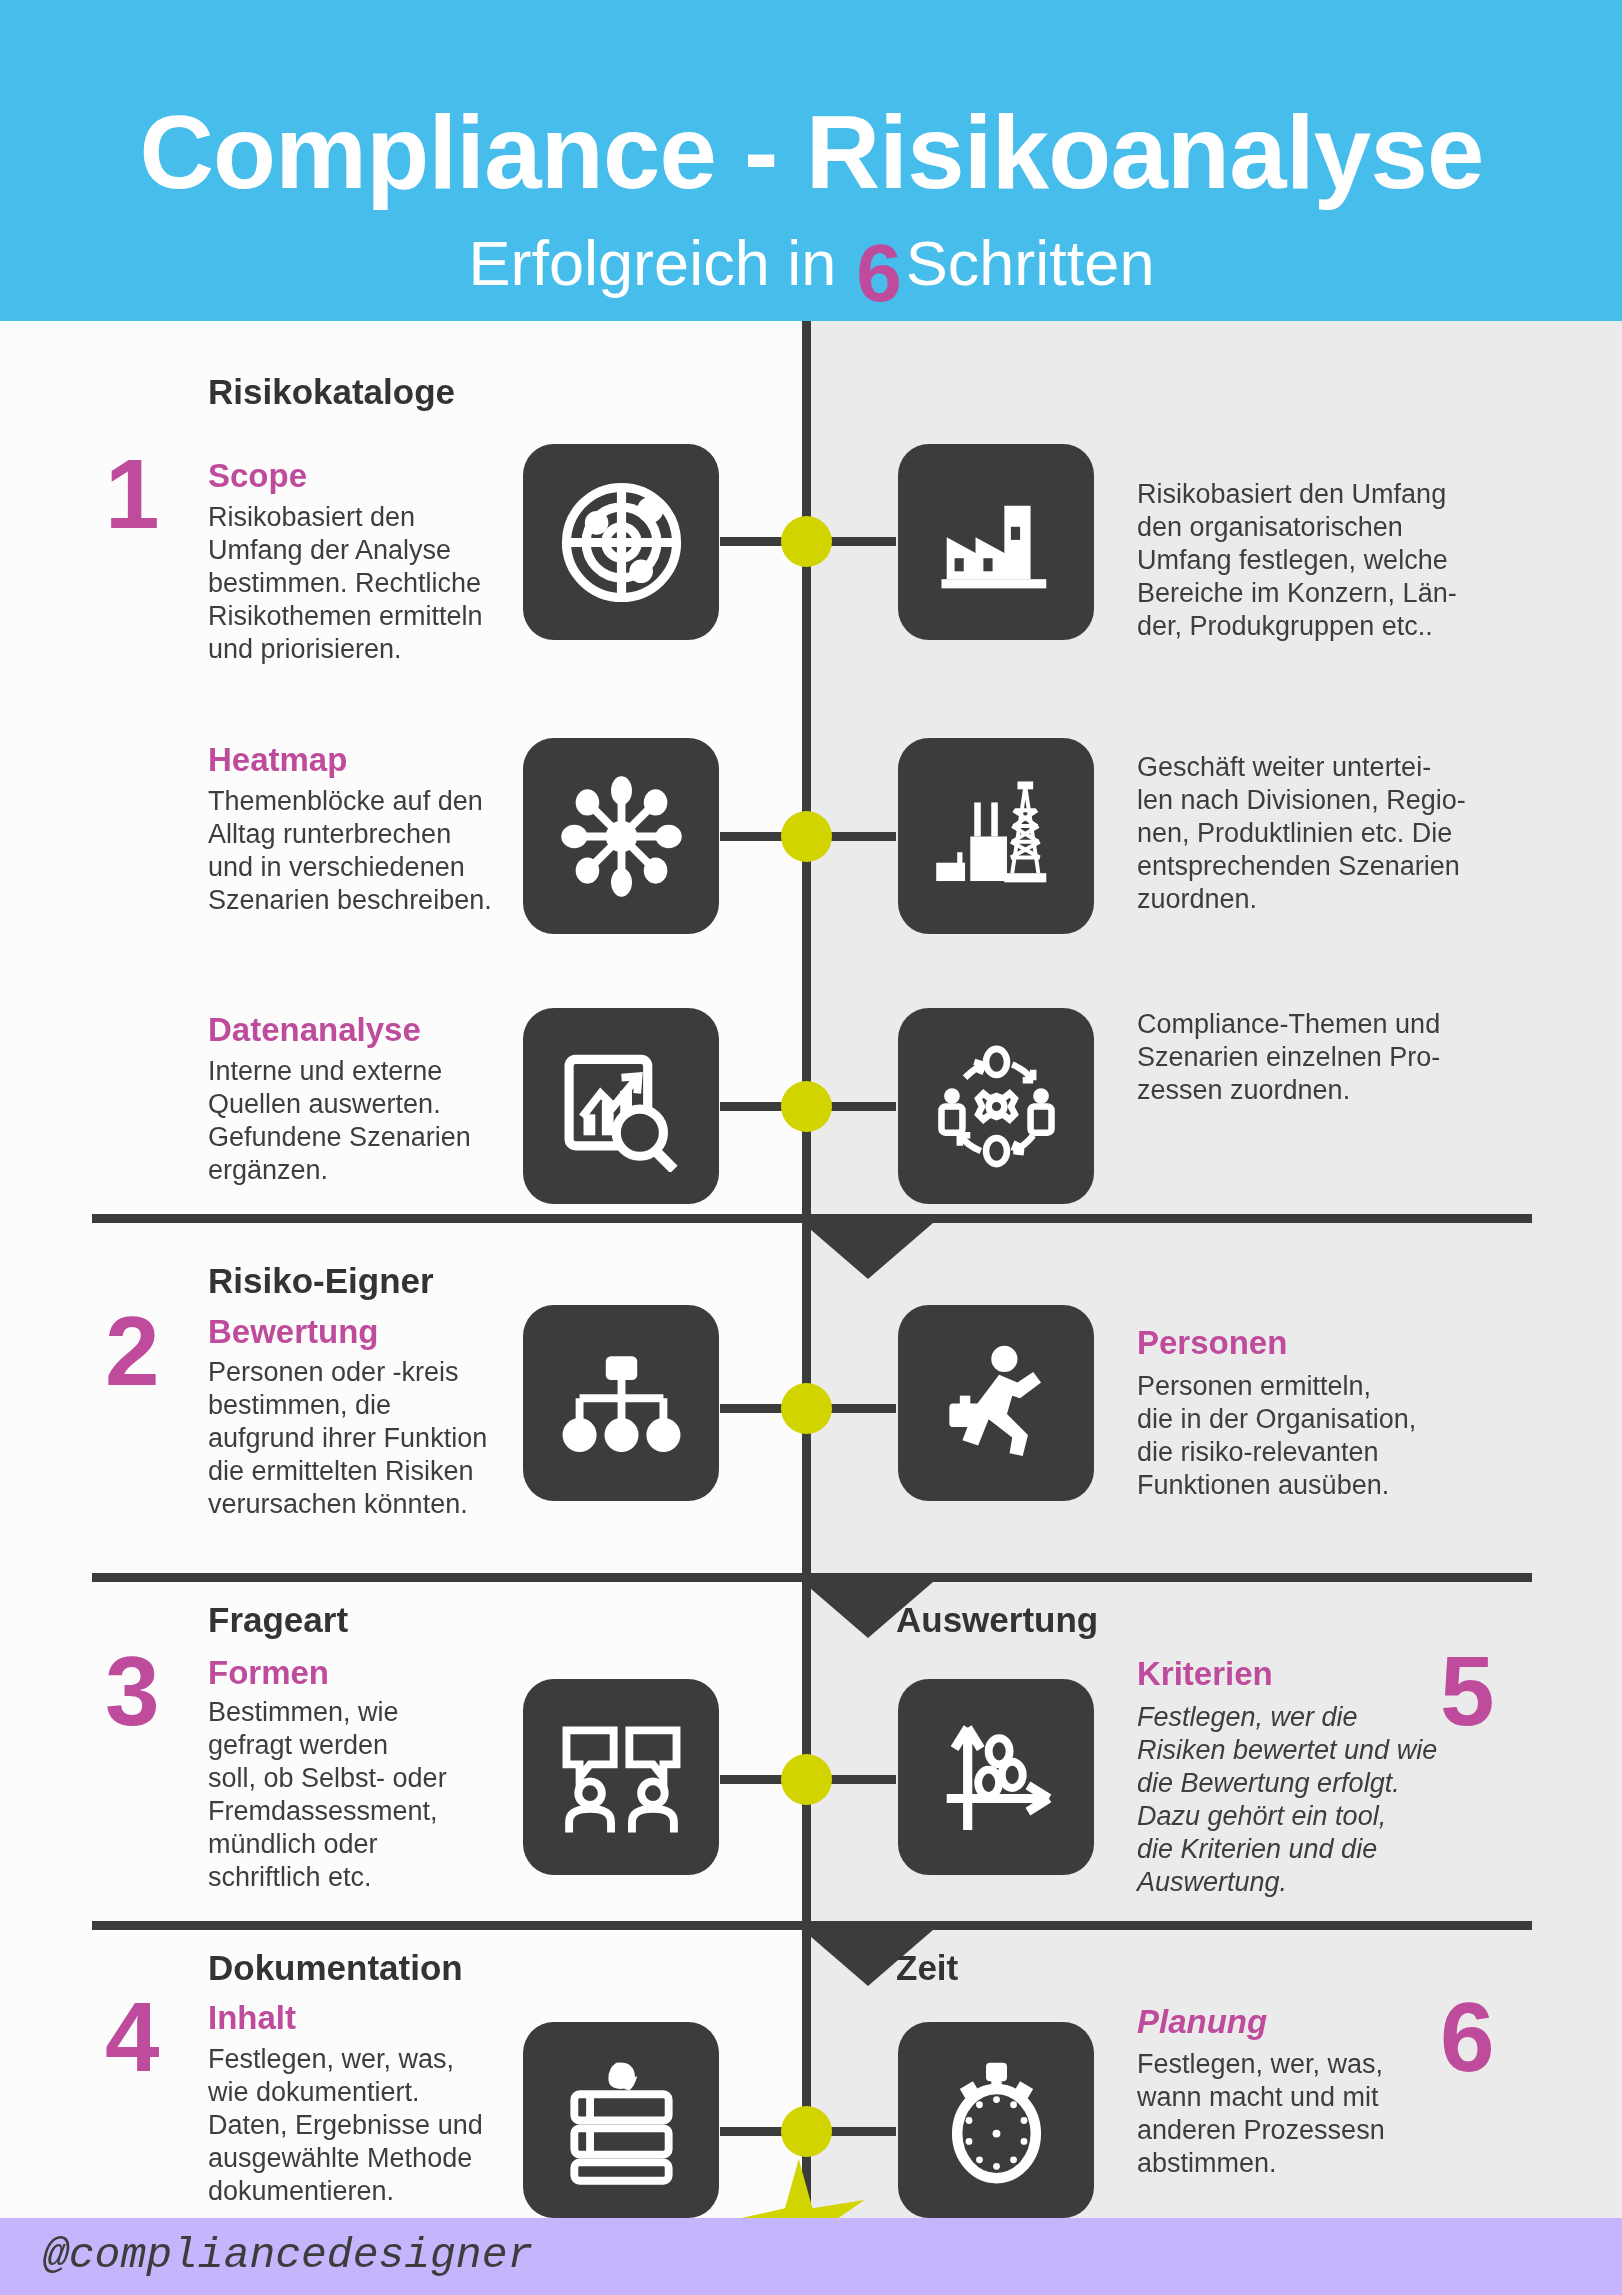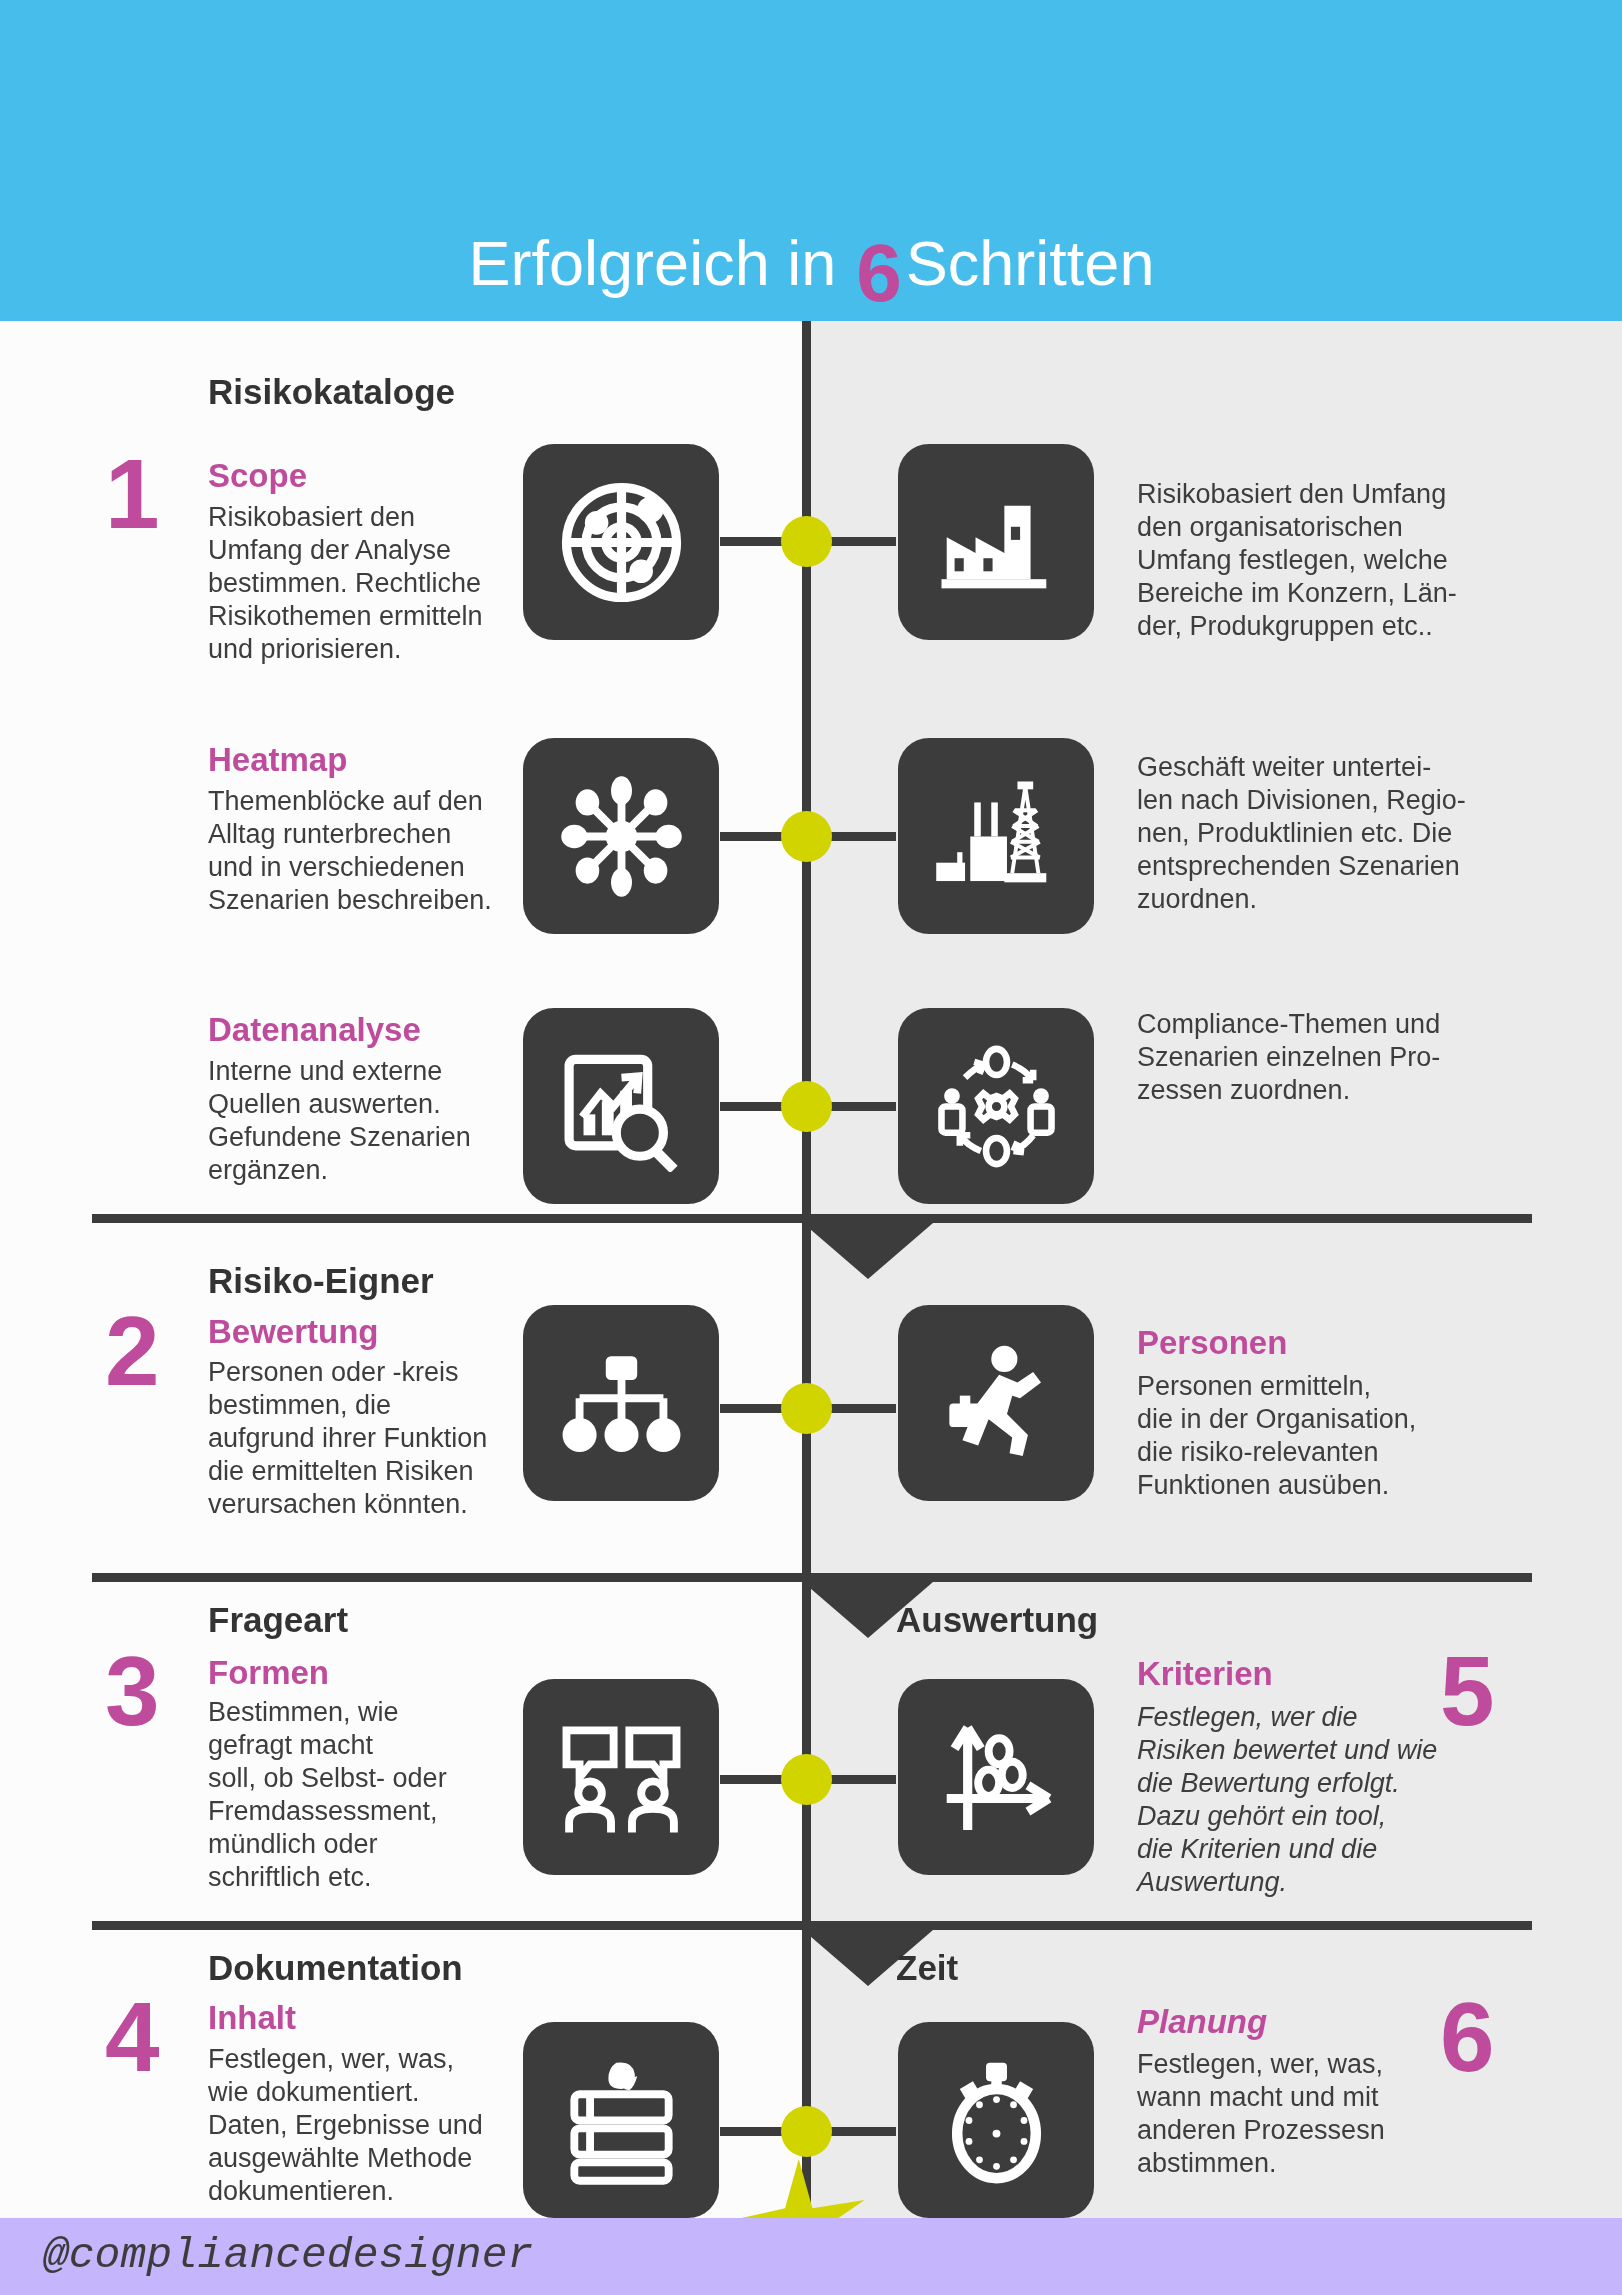--- a/index.html
+++ b/index.html
@@ -104,20 +104,21 @@
   .footer-handle{
     position:absolute;left:43px;top:15.7px;
     font-size:43px;font-style:italic;color:#3c3c3c;font-weight:400;
     line-height:1;white-space:nowrap;
   }
 </style>
 </head>
 <body>
 
 <div class="header">
+  <div class="header-title">Compliance - Risikoanalyse</div>
   <div class="header-sub-wrap">
     <span class="header-sub-a">Erfolgreich in </span><span class="header-six">6</span><span class="header-sub-b">Schritten</span>
   </div>
 </div>
 
 <div class="panel-left"></div>
 <div class="panel-right"></div>
 <div class="timeline"></div>
 
 <div class="divider" style="top:1214px;">
@@ -305,21 +306,21 @@
 <div class="sub" style="left:1137px;top:1326px;">Personen</div>
 <div class="body-txt" style="left:1137px;top:1370px;width:340px;">Personen ermitteln,
 die in der Organisation,
 die risiko-relevanten
 Funktionen ausüben.</div>
 
 <div class="cat" style="left:208px;top:1602px;">Frageart</div>
 <div class="num" style="left:105px;top:1642px;">3</div>
 <div class="sub" style="left:208px;top:1656px;">Formen</div>
 <div class="body-txt" style="left:208px;top:1696px;width:308px;">Bestimmen, wie
-gefragt macht
+gefragt werden
 soll, ob Selbst- oder
 Fremdassessment,
 mündlich oder
 schriftlich etc.</div>
 <div class="icon-box" style="left:523px;top:1679px;">
   <svg viewBox="0 0 100 100">
       <path d="M8 14 H44 V40 H26 L18 50 V40 H8 Z" fill="none" stroke="#fff" stroke-width="6"></path>
       <path d="M56 14 H92 V40 H82 V50 L74 40 H56 Z" fill="none" stroke="#fff" stroke-width="6"></path>
       <circle cx="26" cy="62" r="9" fill="none" stroke="#fff" stroke-width="6"></circle>
       <path d="M10 92 V84 Q10 74 26 74 Q42 74 42 84 V92" fill="none" stroke="#fff" stroke-width="6"></path>

